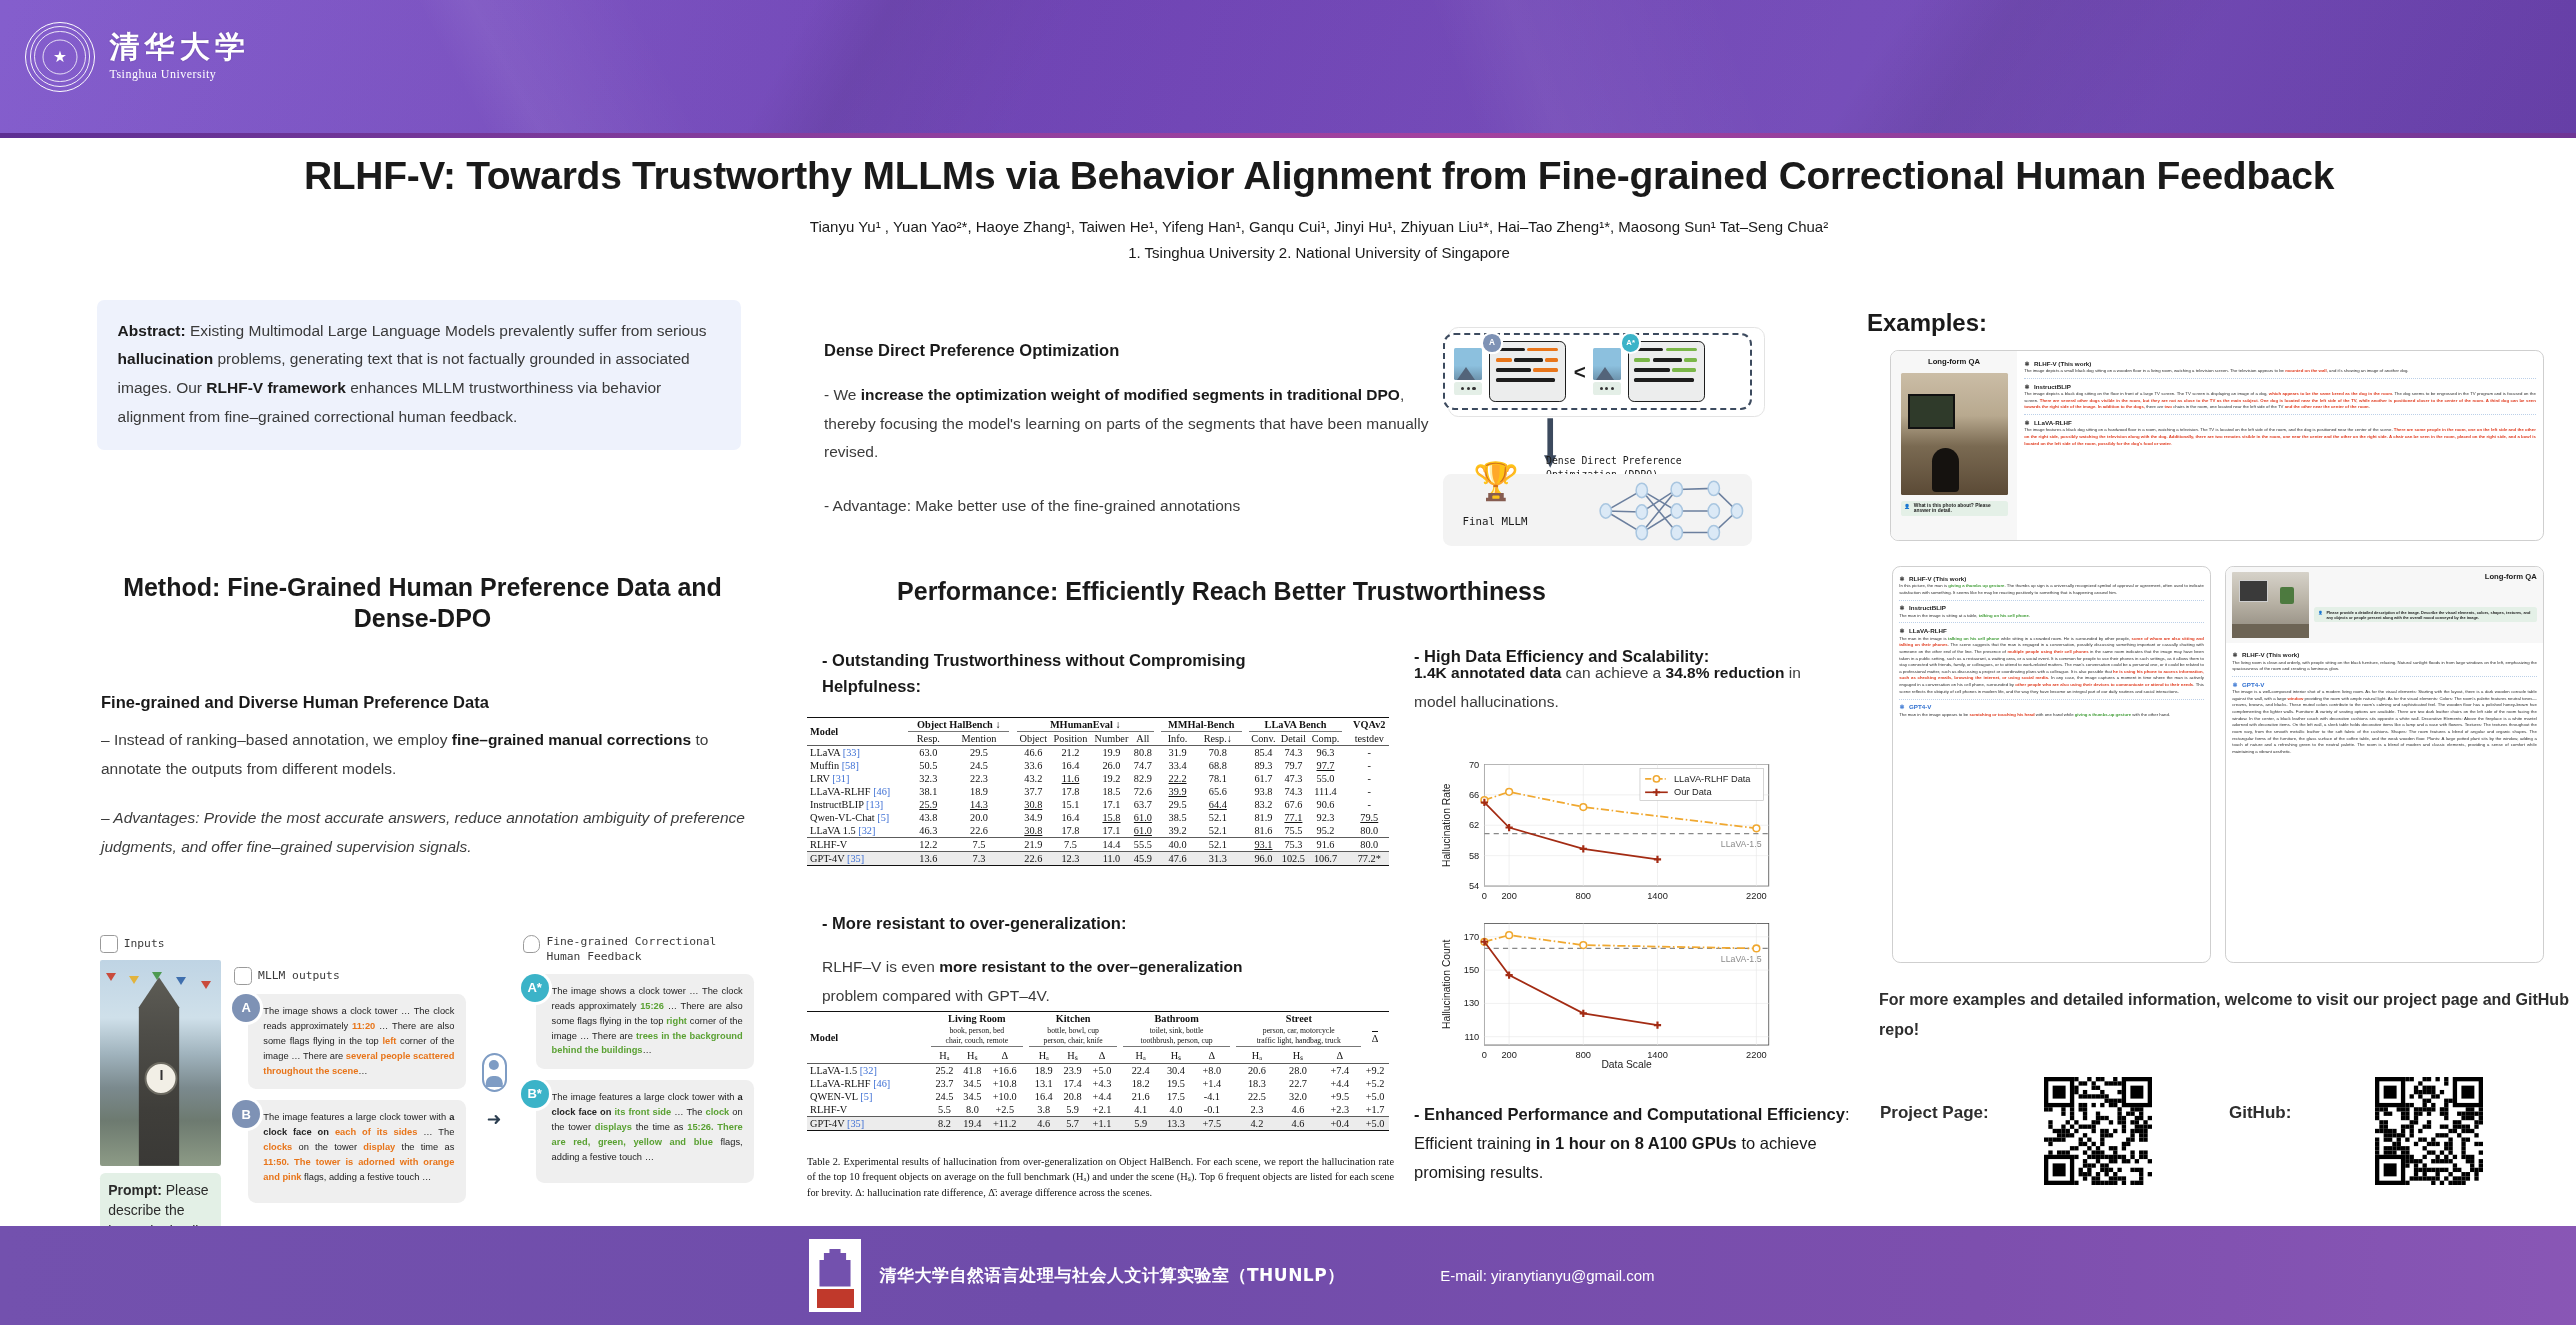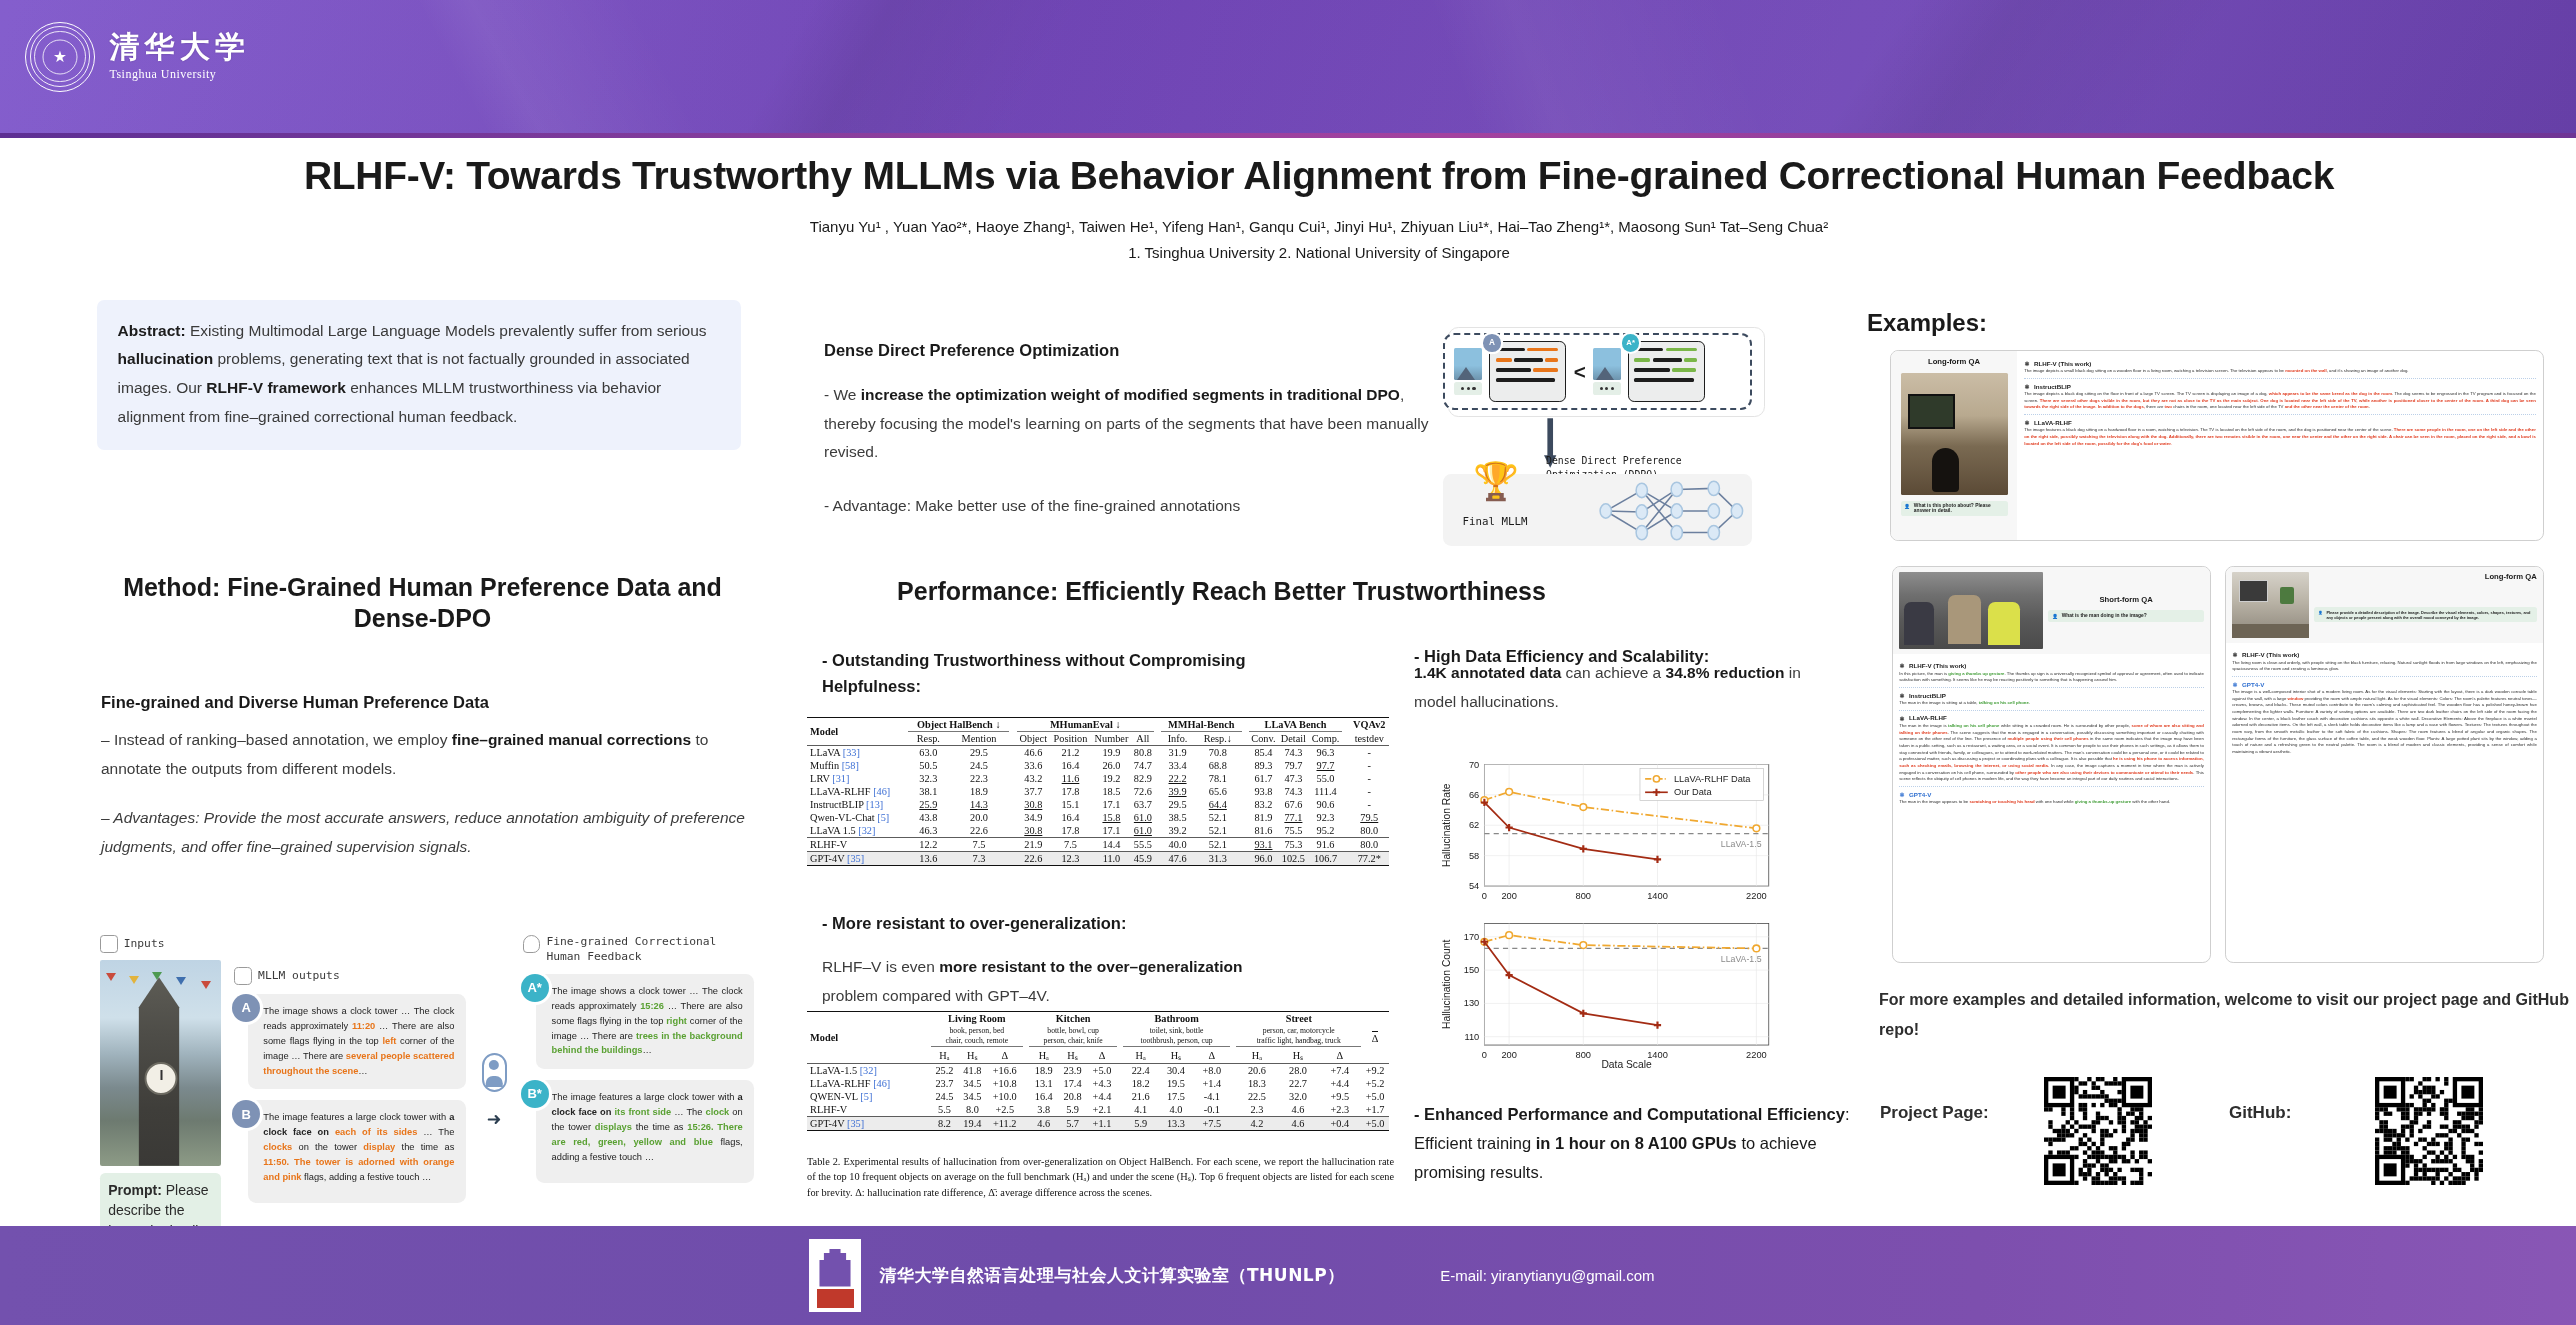--- a/index.html
+++ b/index.html
@@ -827,34 +827,20 @@
         <div class="ex-model"><span class="atom">⚛</span>InstructBLIP</div>
         <div class="ex-p"><span>The image depicts a black dog sitting on the floor in front of a large TV screen. The TV screen is displaying an image of a dog, </span><span class="r">which appears to be the same breed as the dog in the room</span><span>. The dog seems to be engrossed in the TV program and is focused on the screen. </span><span class="r">There are several other dogs visible in the room, but they are not as close to the TV as the main subject. One dog is located near the left side of the TV, while another is positioned closer to the center of the room. A third dog can be seen towards the right side of the image. In addition to the dogs,</span><span> there are </span><span class="r">two</span><span> chairs in the room, one located near the left side of the TV </span><span class="r">and the other near the center of the room</span><span>.</span></div>
         <div class="ex-sep"></div>
         <div class="ex-model"><span class="atom">⚛</span>LLaVA-RLHF</div>
         <div class="ex-p"><span>The image features a black dog sitting on a hardwood floor in a room, watching a television. The TV is located on the left side of the room, and the dog is positioned near the center of the scene.</span><span class="r"> There are some people in the room, one on the left side and the other on the right side, possibly watching the television along with the dog. Additionally, there are two remotes visible in the room, one near the center and the other on the right side. A chair can be seen in the room, placed on the right side, and a bowl is located on the left side of the room, possibly for the dog's food or water.</span></div>
       </div>
   </div>
 </div>
 
 <div class="ex-card" id="ex2">
-  <div style="background:#f7f7f7; padding:5.2px 6.2px; display:flex; gap:5.2px;">
-    <div class="photo-crowd" style="width:144px;height:77px;border-radius:1px;position:relative;">
-      <div style="position:absolute;left:49px;top:23px;width:33px;height:49px;background:#a9977a;border-radius:7.2px 7.2px 0 0;"></div>
-      <div style="position:absolute;left:89px;top:30px;width:32px;height:43px;background:#dbe04a;border-radius:7.2px 7.2px 0 0;"></div>
-      <div style="position:absolute;left:5.2px;top:30px;width:30px;height:43px;background:#3a3a44;border-radius:7.2px 7.2px 0 0;"></div>
-    </div>
-    <div style="flex:1; padding-top:23px;">
-      <div class="ex-tag" style="text-align:center;margin-bottom:6.2px;">Short-form QA</div>
-      <div class="qbar" style="display:flex;gap:3.1px;align-items:center;">
-        <span>👤</span>
-          <span>What is the man doing in the image?</span>
-      </div>
-    </div>
-  </div>
   <div style="padding:4.1px 6.2px;" id="ex2-body">
       <div class="ex-model"><span class="atom">⚛</span>RLHF-V (This work)</div>
       <div class="ex-p"><span>In this picture, the man is </span><span class="gr">giving a thumbs up gesture</span><span>. The thumbs up sign is a universally recognized symbol of approval or agreement, often used to indicate satisfaction with something. It seems like he may be reacting positively to something that is happening around him.</span></div>
       <div class="ex-sep"></div>
       <div class="ex-model"><span class="atom">⚛</span>InstructBLIP</div>
       <div class="ex-p"><span>The man in the image is sitting at a table, </span><span class="gr">talking on his cell phone</span><span>.</span></div>
       <div class="ex-sep"></div>
       <div class="ex-model"><span class="atom">⚛</span>LLaVA-RLHF</div>
       <div class="ex-p"><span>The man in the image is </span><span class="gr">talking on his cell phone</span><span> while sitting in a crowded room. He is surrounded by other people, </span><span class="r">some of whom are also sitting and talking on their phones</span><span>. The scene suggests that the man is engaged in a conversation, possibly discussing something important or casually chatting with someone on the other end of the line. The presence of </span><span class="r">multiple people using their cell phones</span><span> in the same room indicates that the image may have been taken in a public setting, such as a restaurant, a waiting area, or a social event. It is common for people to use their phones in such settings, as it allows them to stay connected with friends, family, or colleagues, or to attend to work-related matters. The man's conversation could be a personal one, or it could be related to a professional matter, such as discussing a project or coordinating plans with a colleague. It is also possible that </span><span class="r">he is using his phone to access information, such as checking emails, browsing the internet, or using social media.</span><span> In any case, the image captures a moment in time where the man is actively engaged in a conversation on his cell phone, surrounded by </span><span class="r">other people who are also using their devices to communicate or attend to their needs</span><span>. This scene reflects the ubiquity of cell phones in modern life, and the way they have become an integral part of our daily routines and social interactions.</span></div>
       <div class="ex-sep"></div>

